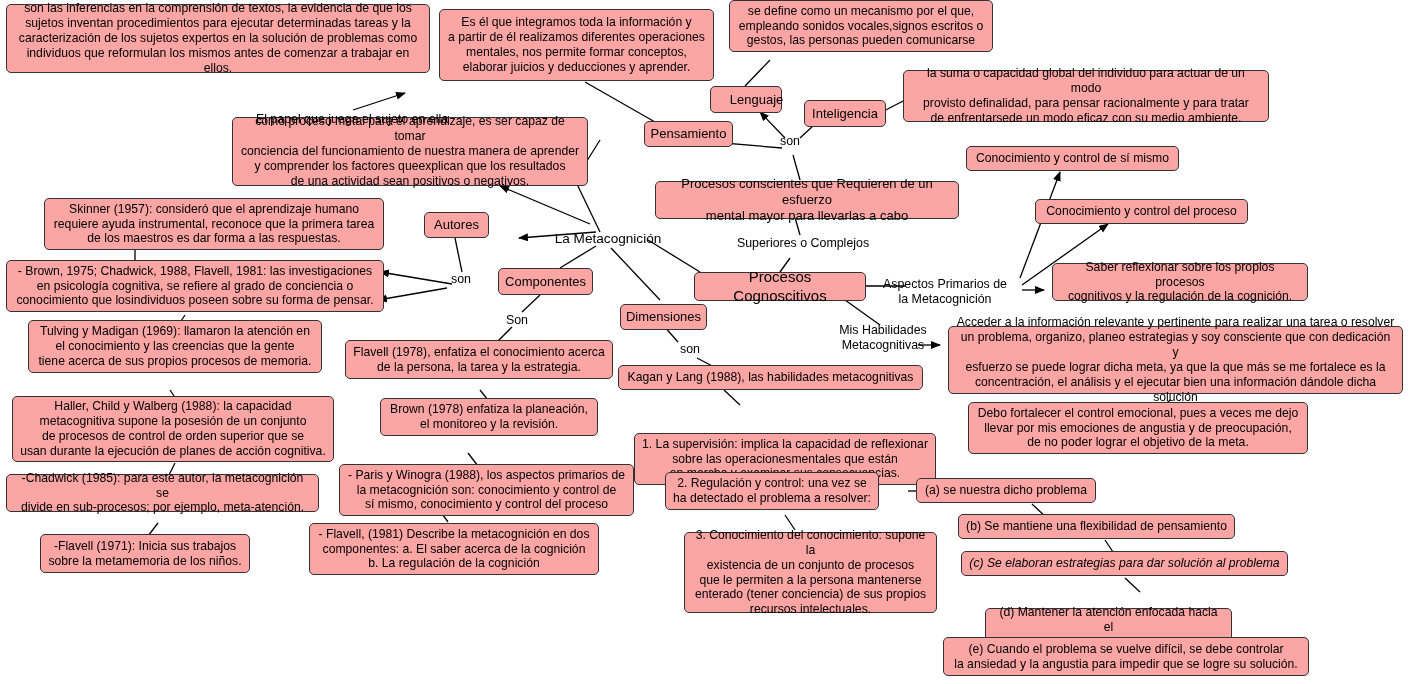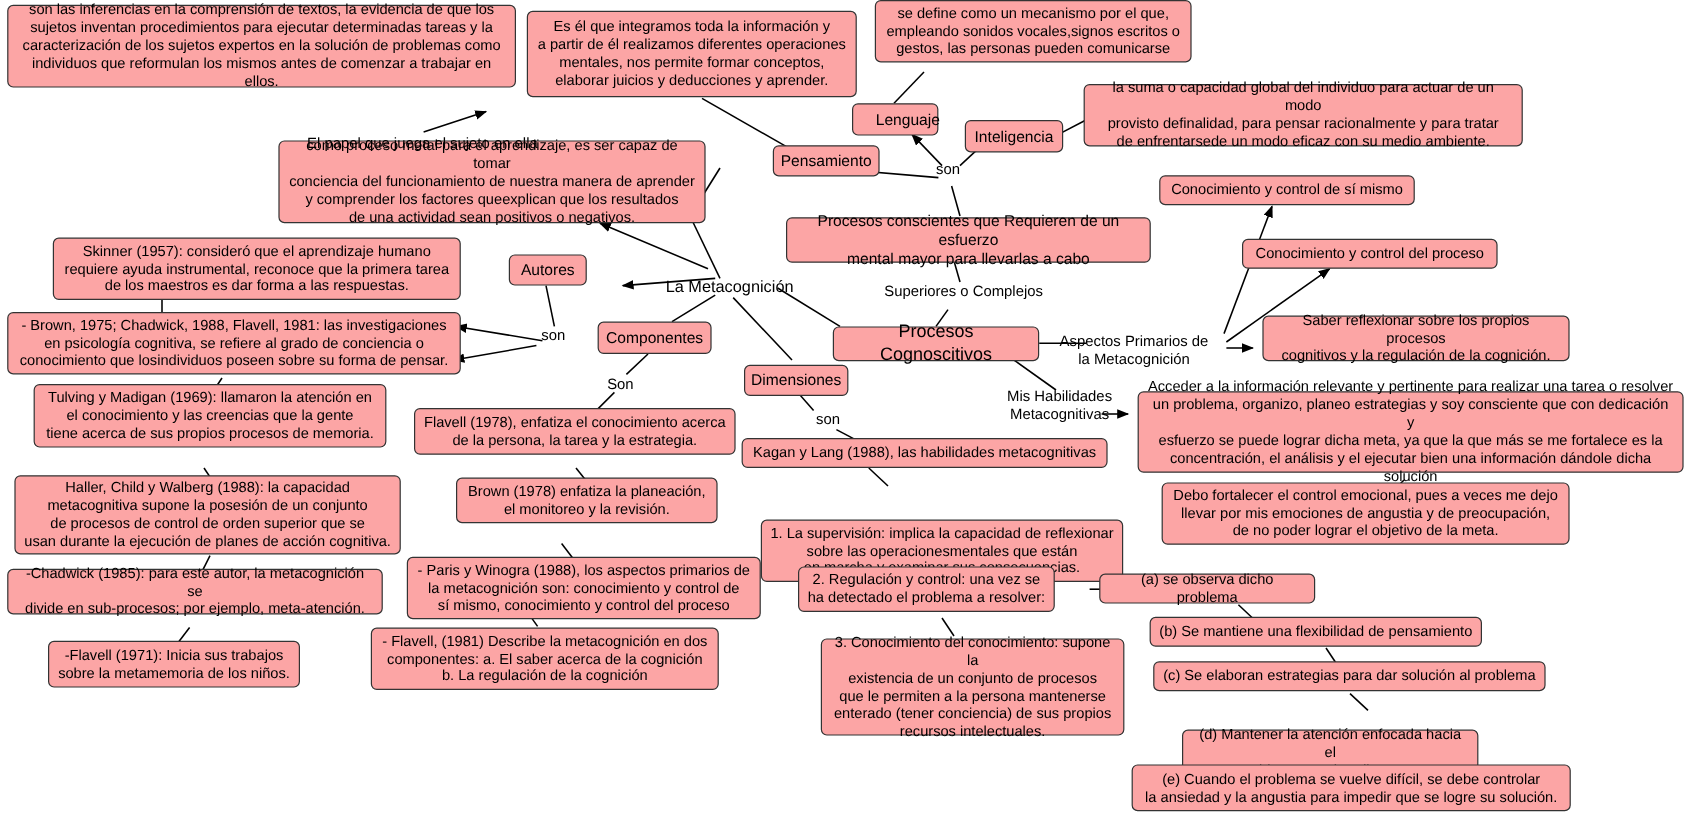--- a/index.html
+++ b/index.html
@@ -192,33 +192,33 @@
   <div class="node sz-sm" style="left:968px; top:402px; width:340px; height:52px;">Debo fortalecer el control emocional, pues a veces me dejo
 llevar por mis emociones de angustia y de preocupación,
 de no poder lograr el objetivo de la meta.</div>
   <div class="node sz-sm" style="left:6px; top:474px; width:313px; height:38px;">-Chadwick (1985): para este autor, la metacognición se
 divide en sub-procesos; por ejemplo, meta-atención.</div>
   <div class="node sz-sm" style="left:339px; top:464px; width:295px; height:52px;">- Paris y Winogra (1988), los aspectos primarios de
 la metacognición son: conocimiento y control de
 sí mismo, conocimiento y control del proceso</div>
   <div class="node sz-sm" style="left:665px; top:472px; width:214px; height:38px;">2. Regulación y control: una vez se
 ha detectado el problema a resolver:</div>
-  <div class="node sz-sm" style="left:916px; top:478px; width:180px; height:25px;">(a) se observa dicho problema</div>
+  <div class="node sz-sm" style="left:916px; top:478px; width:180px; height:25px;">(a) se nuestra dicho problema</div>
   <div class="node sz-sm" style="left:958px; top:514px; width:277px; height:25px;">(b) Se mantiene una flexibilidad de pensamiento</div>
   <div class="node sz-sm" style="left:40px; top:534px; width:210px; height:39px;">-Flavell (1971): Inicia sus trabajos
 sobre la metamemoria de los niños.</div>
   <div class="node sz-sm" style="left:309px; top:523px; width:290px; height:52px;">- Flavell, (1981) Describe la metacognición en dos
 componentes:  a. El saber acerca de la cognición
 b. La regulación de la cognición</div>
   <div class="node sz-sm" style="left:684px; top:532px; width:253px; height:81px;">3. Conocimiento del conocimiento: supone la
 existencia de un conjunto de procesos
 que le permiten a la persona mantenerse
 enterado (tener conciencia) de sus propios
 recursos intelectuales.</div>
-  <div class="node sz-sm" style="left:961px; top:551px; width:327px; height:25px;">(c) Se elaboran estrategias para dar solución al problema</div>
+  <div class="node sz-sm" style="left:961px; top:551px; width:327px; height:25px;font-style:italic;">(c) Se elaboran estrategias para dar solución al problema</div>
   <div class="node sz-sm" style="left:985px; top:608px; width:247px; height:39px;">(d) Mantener la atención enfocada hacia el
 problema, y evitar distraerse</div>
   <div class="node sz-sm" style="left:943px; top:637px; width:366px; height:39px;">(e) Cuando el problema se vuelve difícil, se debe controlar
 la ansiedad y la angustia para impedir que se logre su solución.</div>
 
   <div class="linklabel" style="left:232px; top:112px; width:240px;">El papel que juega el sujeto en ella</div>
   <div class="linklabel" style="left:768px; top:134px; width:44px;">son</div>
   <div class="linklabel big" style="left:548px; top:231px; width:120px;">La Metacognición</div>
   <div class="linklabel" style="left:728px; top:236px; width:150px;">Superiores o Complejos</div>
   <div class="linklabel" style="left:440px; top:272px; width:42px;">son</div>

